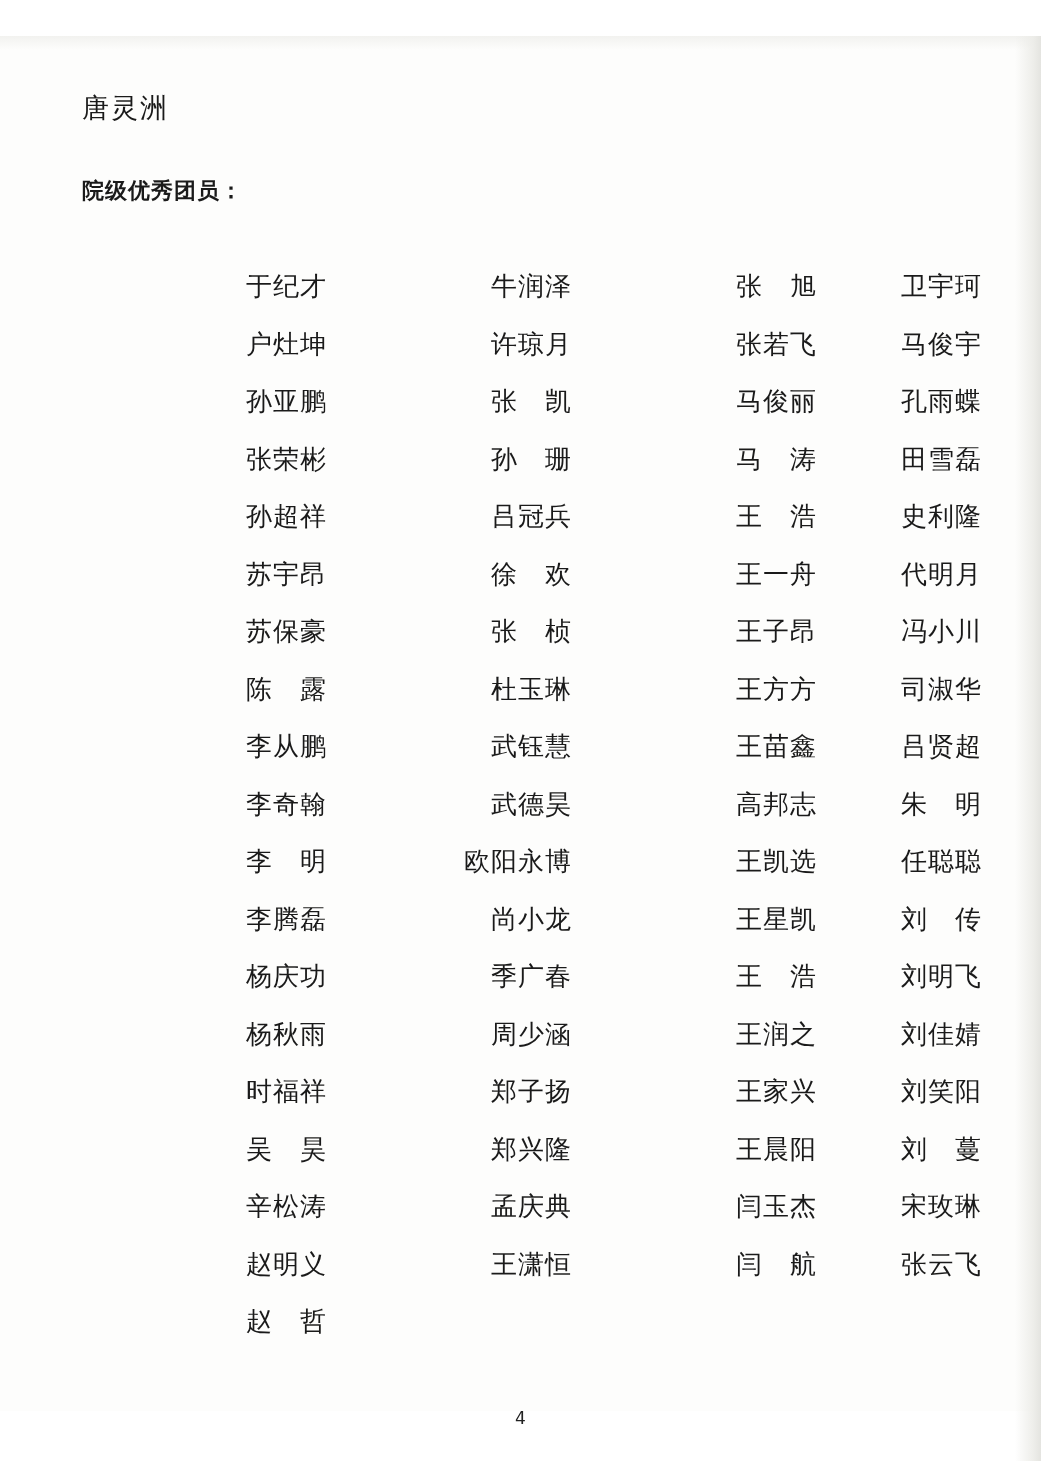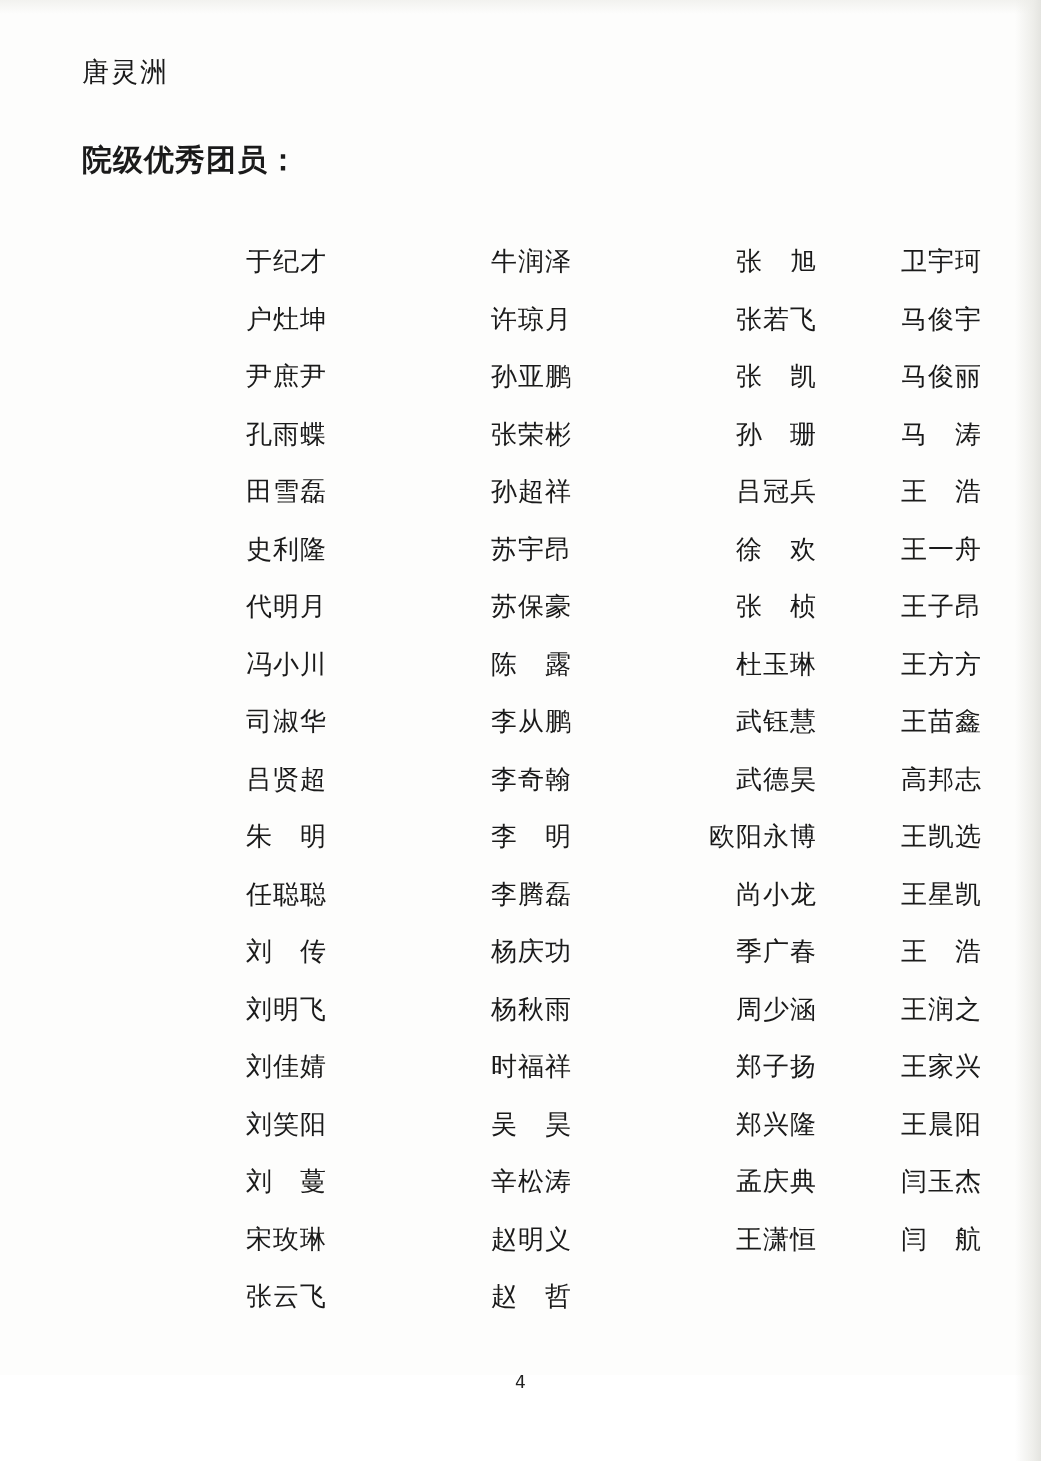--- a/index.html
+++ b/index.html
@@ -13,20 +13,21 @@
     font-family: "DejaVu Serif", "Liberation Serif", serif;
     color: #1a1a1a;
     position: relative;
     overflow: hidden;
   }
   .page {
     position: relative;
     width: 1041px;
     height: 1375px;
     background: #fdfdfc;
+    margin-top: 36px;
   }
   
   .scan-edge-right {
     position: absolute;
     top: 0;
     right: 0;
     width: 26px;
     height: 1461px;
     background: linear-gradient(to right, rgba(250,250,248,0) 0%, rgba(236,236,232,0.9) 70%, rgba(228,228,224,1) 100%);
     pointer-events: none;
@@ -51,21 +52,21 @@
   .lead-name {
     font-size: 27px;
     letter-spacing: 2px;
     margin-top: 56px;
     line-height: 1.2;
   }
 
   .section-heading {
     font-family: Liberation Sans, sans-serif;
     font-weight: bold;
-    font-size: 30px;
+    font-size: 22px;
     letter-spacing: 1px;
     margin-top: 52px;
   }
 
   .name-grid {
     margin-top: 52px;
     display: grid;
     grid-template-columns: 245px 245px 245px 165px;
     row-gap: 0px;
     text-align: right;
@@ -106,21 +107,20 @@
     <div class="section-heading">院级优秀团员：</div>
     <div class="name-grid">
         <div class="name-cell c0">于纪才</div>
         <div class="name-cell c1">牛润泽</div>
         <div class="name-cell c3">张　旭</div>
         <div class="name-cell c0">卫宇珂</div>
         <div class="name-cell c1">户灶坤</div>
         <div class="name-cell c2">许琼月</div>
         <div class="name-cell c3">张若飞</div>
         <div class="name-cell c0">马俊宇</div>
-        <div class="name-cell c1">尹庶尹</div>
         <div class="name-cell c2">孙亚鹏</div>
         <div class="name-cell c3">张　凯</div>
         <div class="name-cell c0">马俊丽</div>
         <div class="name-cell c1">孔雨蝶</div>
         <div class="name-cell c3">张荣彬</div>
         <div class="name-cell c2">孙　珊</div>
         <div class="name-cell c0">马　涛</div>
         <div class="name-cell c1">田雪磊</div>
         <div class="name-cell c2">孙超祥</div>
         <div class="name-cell c3">吕冠兵</div>

